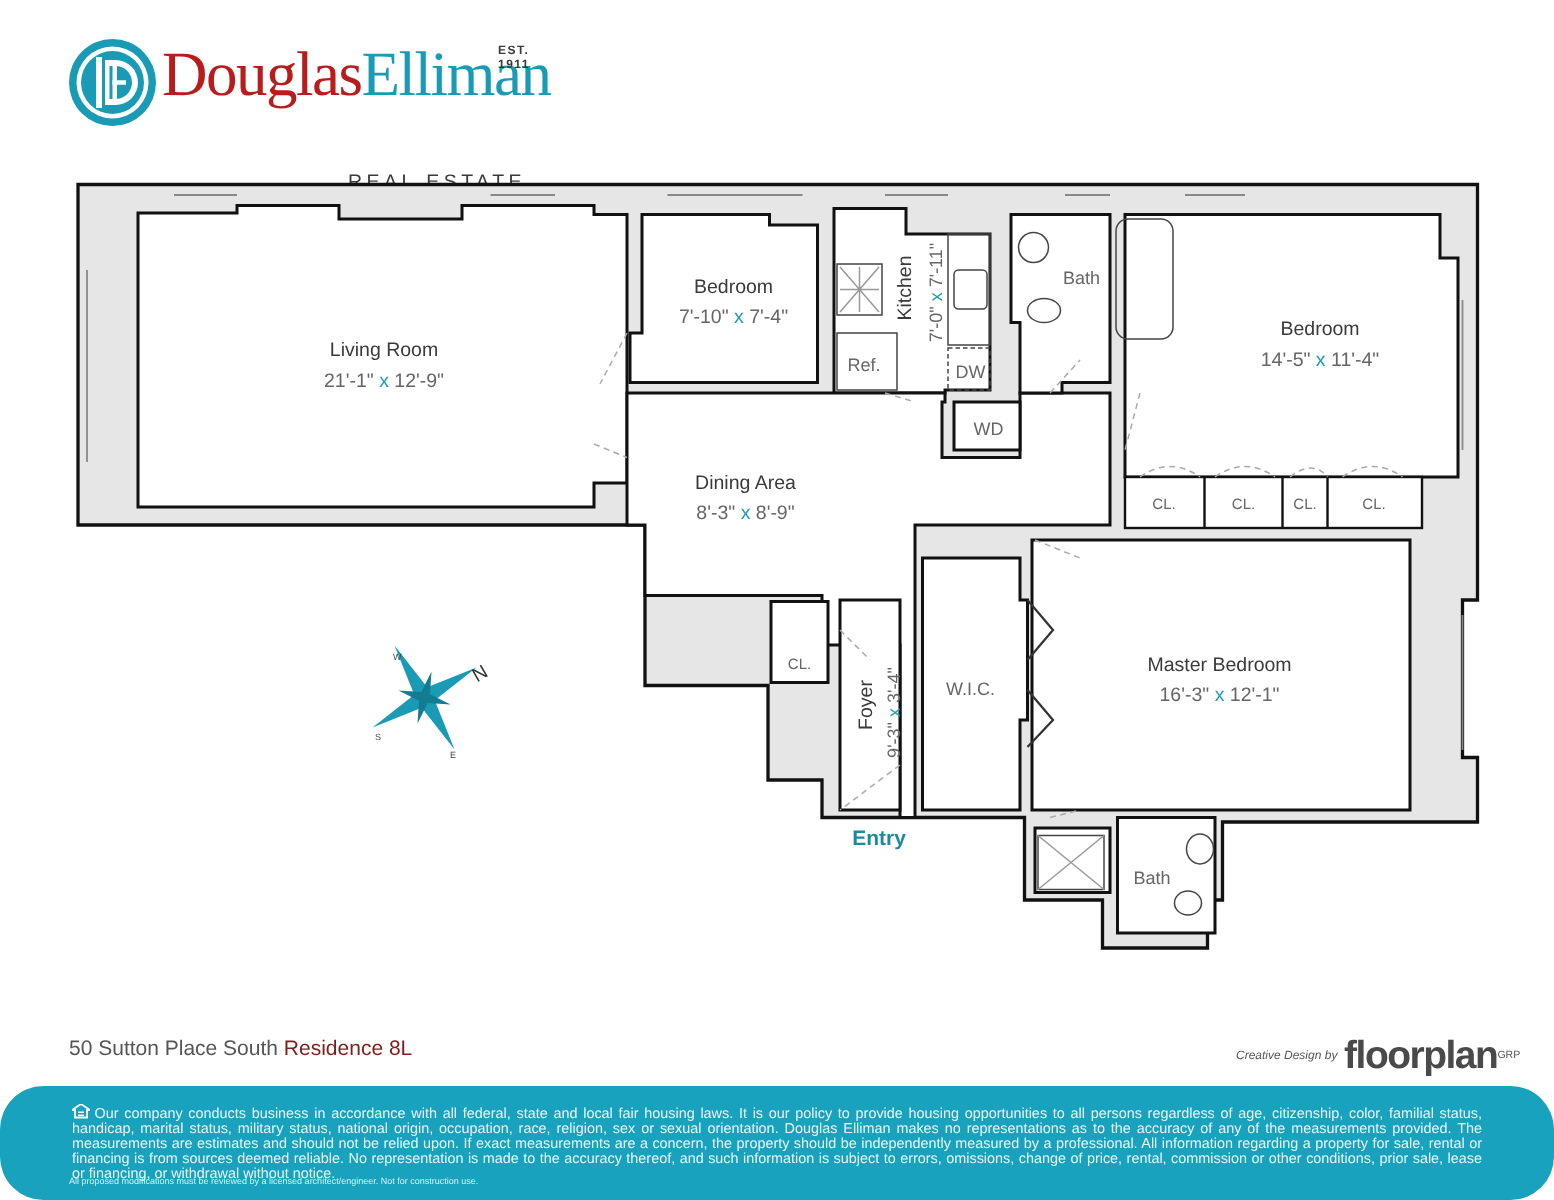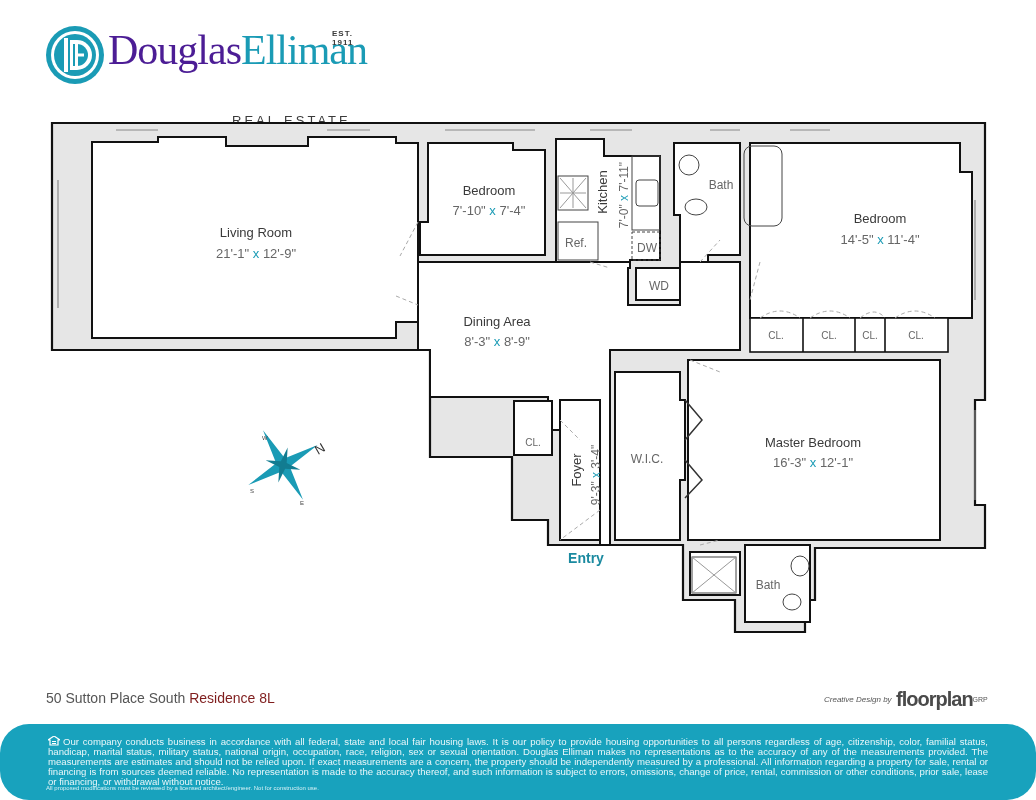--- a/index.html
+++ b/index.html
@@ -1,29 +1,29 @@
 <!DOCTYPE html>
 <html><head>
 <meta charset="utf-8">
 <style>
   html,body{margin:0;padding:0;background:#ffffff;}
   body{width:1036px;height:800px;position:relative;overflow:hidden;font-family:"Liberation Sans",sans-serif;}
   .logo{position:absolute;left:44px;top:24px;height:64px;width:320px;}
   .logo-mark{position:absolute;left:0;top:0;width:62px;height:62px;}
   .logo-word{position:absolute;left:64px;top:4px;font-family:"Liberation Serif",serif;font-size:42px;line-height:44px;letter-spacing:-1px;}
-  .logo-word .d{color:#4c1d95;}
+  .logo-word .d{color:#b91c1c;}
   .logo-word .e{color:#1a9bb5;}
   .logo-est{position:absolute;left:260px;top:5px;font-size:8px;color:#3a3a3a;letter-spacing:1px;font-weight:bold;padding-left:28px;}
   .logo-re{position:absolute;left:188px;top:45px;font-size:13px;letter-spacing:3px;color:#3a3a3a;margin-top:44px;}
   .plan{position:absolute;left:0;top:0;}
   .address{position:absolute;left:46px;top:690px;font-size:14px;color:#555;}
   .address .res{color:#7f1d1d;}
   .credit{position:absolute;left:824px;top:688px;color:#555;}
   .credit .cd{font-size:8px;font-style:italic;vertical-align:middle;}
-  .credit .fp{font-size:20px;font-weight:bold;letter-spacing:-1px;color:#4a4a4a;vertical-align:middle;text-align:center;}
+  .credit .fp{font-size:26px;font-weight:bold;letter-spacing:-1px;color:#4a4a4a;vertical-align:middle;text-align:center;}
   .credit .grp{font-size:7px;vertical-align:middle;}
   .footer{position:absolute;left:0;top:724px;width:1036px;height:76px;background:#18a2bd;color:#e9f7fa;border-radius:29px;}
   .disclaimer{position:absolute;left:48px;top:12px;width:940px;font-size:9.6px;line-height:10px;text-align:justify;}
   .eho{display:inline-block;width:12px;height:10px;vertical-align:-1px;margin-right:3px;}
   .subnote{position:absolute;left:46px;top:61px;font-size:6px;color:#d6f0f5;}
   .lbl{font-family:"Liberation Sans",sans-serif;}
 </style>
 </head>
 <body>
 

